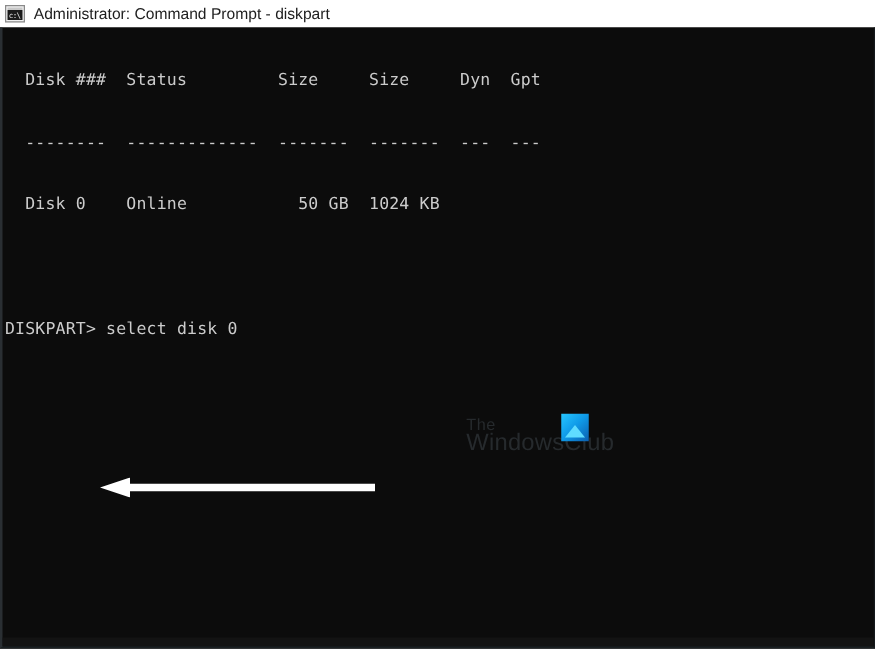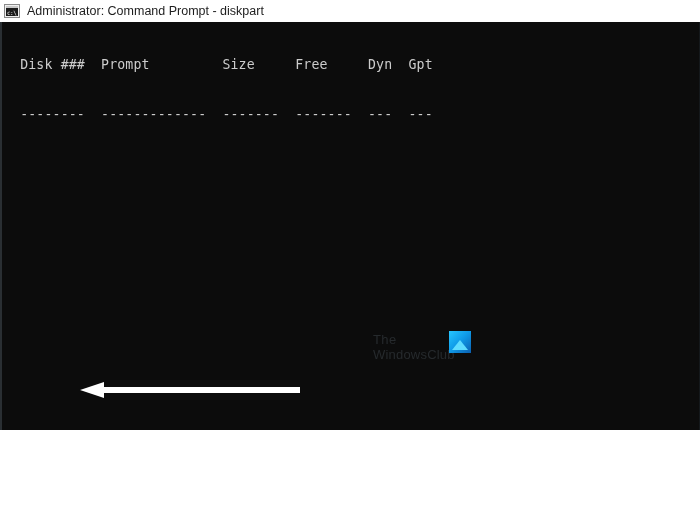--- a/index.html
+++ b/index.html
@@ -6,21 +6,21 @@
     margin: 0;
     padding: 0;
     background: #ffffff;
   }
   body {
     font-family: "Liberation Sans", sans-serif;
   }
   .window {
     position: relative;
     width: 700px;
-    height: 430px;
+    height: 519px;
     background: #0c0c0c;
     overflow: hidden;
     box-sizing: border-box;
   }
   
   .titlebar {
     position: absolute;
     left: 0; top: 0;
     width: 700px;
     height: 22px;
@@ -114,21 +114,21 @@
   }
   .wm-row1 {
     font-family: "Liberation Sans", sans-serif;
     font-size: 13px;
     color: #262a2d;
     line-height: 15px;
     letter-spacing: 0.4px;
   }
   .wm-row2 {
     font-family: "Liberation Sans", sans-serif;
-    font-size: 13px;
+    font-size: 19px;
     color: #262a2d;
     line-height: 15px;
     letter-spacing: 0.2px;
     white-space: nowrap;
   }
   .wm-logo {
     position: absolute;
     left: 76px;
     top: -1px;
     width: 22px;
@@ -174,23 +174,25 @@
   <div class="titlebar">
     <div class="title-icon">
       <span class="glyph">c:\</span>
     </div>
     <div class="title-text">Administrator: Command Prompt - diskpart</div>
   </div>
 
   <div class="console">
 
     <div class="lines">
-      <div class="line">  Disk ###  Prompt         Size     Free     Dyn  Gpt</div>
+      <div class="line">  Disk ###  Status         Size     Size     Dyn  Gpt</div>
       <div class="line">  --------  -------------  -------  -------  ---  ---</div>
-      <div class="line blank"></div>
+      <div class="line">  Disk 0    Online           50 GB  1024 KB</div>
+      <div class="line blank"></div>
+      <div class="line">DISKPART&gt; select disk 0</div>
       <div class="line blank"></div>
       <div class="line blank"></div>
       <div class="line blank"></div>
       
       
       
       
       
       
       

